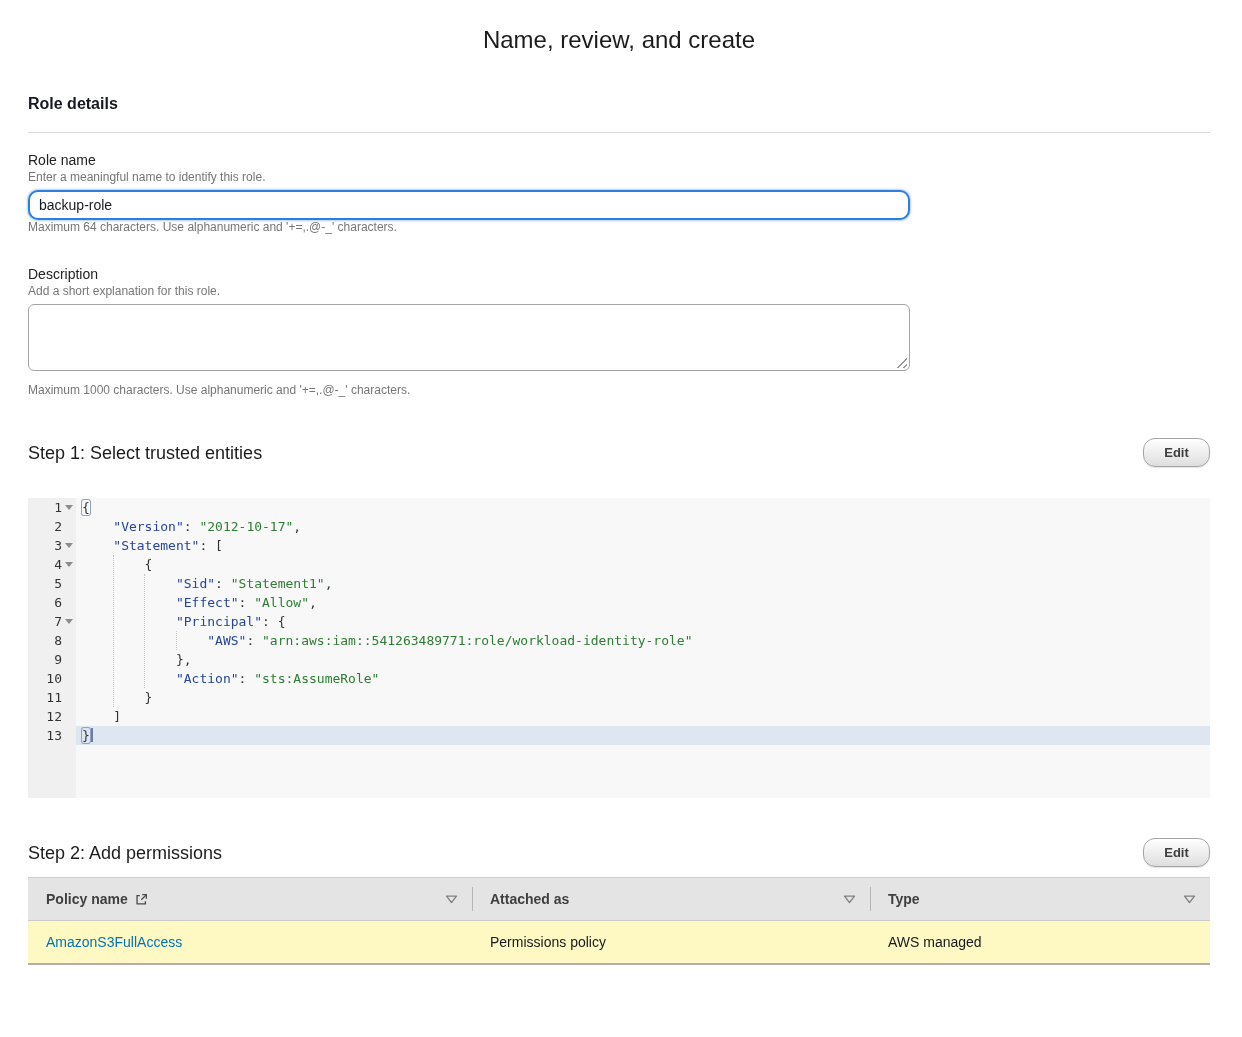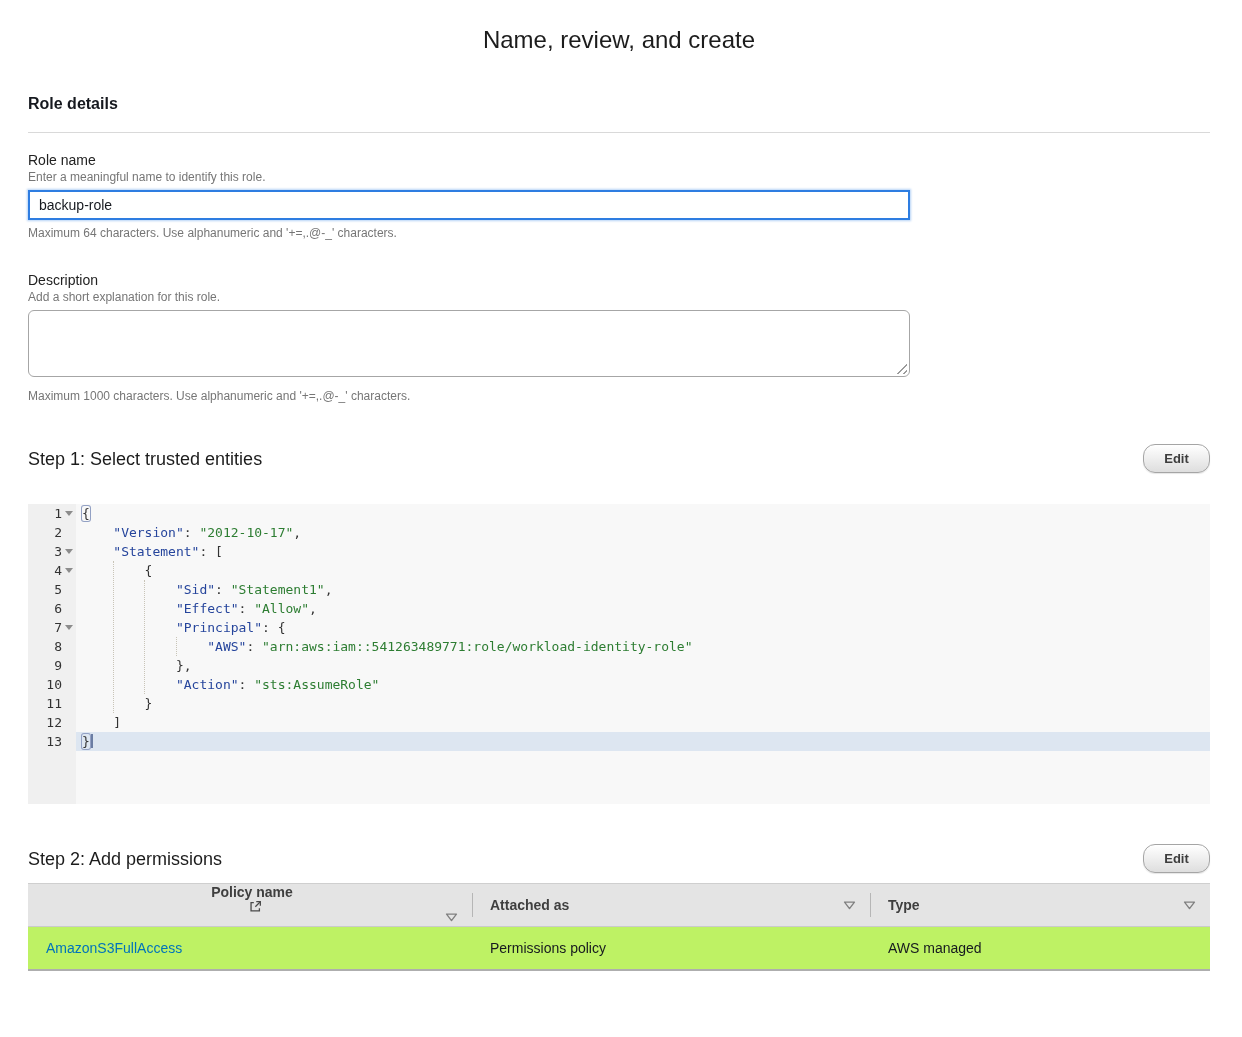--- a/index.html
+++ b/index.html
@@ -10,26 +10,26 @@
   }
   .content { padding:10px 32px 0 28px; width:1242px; }
 
   .page-title { font-size:24px; font-weight:400; line-height:28px; margin:16px; color:#1c1c1c;text-align:center; }
   .section-heading { font-size:16px; font-weight:700; line-height:20px; margin:40px 0 0; }
   .divider { border:0; border-top:1px solid #d9d9d9; margin:18px 0 0; }
 
   .field-label { font-size:14px; line-height:18px; margin-top:18px; color:#222; }
   .field-label.desc { margin-top:31px; }
   .field-hint { font-size:12px; line-height:15px; margin-top:1px; color:#767676; }
-  .constraint { font-size:12px; line-height:14px; margin-top:6px; color:#767676; }
+  .constraint { font-size:12px; line-height:14px; color:#767676; }
   .constraint.desc { margin-top:12px; }
 
   .input-wrap { margin-top:5px; width:882px; position:relative; }
   .text-input {
-    width:882px; height:30px; border:2px solid #2e7de1; border-radius:0;
+    width:882px; height:30px; border:2px solid #2e7de1; border-radius:10px;
     padding:0 9px; font-size:14px; font-family:"Liberation Sans", sans-serif;
     color:#16191f; outline:none; box-shadow:0 0 2px 1px rgba(46,125,225,.35);
   }
   .textarea-wrap { margin-top:5px; width:882px; position:relative; }
   .desc-textarea {
     display:block; width:882px; height:67px; border:1px solid #a6a6a6; border-radius:6px;
     resize:none; padding:6px 9px; font-size:14px; font-family:"Liberation Sans", sans-serif;
     outline:none; background:#fff;
   }
   .resize-grip {
@@ -77,22 +77,22 @@
   .panel { margin-top:10px; border-top:1px solid #cfcfcf; }
   .panel-header {
     height:58px; display:flex; align-items:center; padding-left:18px;
     background:linear-gradient(180deg,#fdfdfd 0%,#eaeaea 100%);
     font-size:14px; color:#333;
   }
   .thead { display:flex; height:43px; background:#e4e4e4; border-bottom:1px solid #cacaca; }
   .th { display:flex; align-items:center; padding:0 14px 0 18px; font-size:14px; font-weight:700; color:#3f3f3f; position:relative; }
   .th + .th::before { content:""; position:absolute; left:0; top:9px; bottom:9px; width:1px; background:#b6b6b6; }
   .th .filter-icon { margin-left:auto; cursor:pointer; display:flex; align-items:center; }
-  .col1 { width:444px;flex-direction:column; } .col2 { width:340px; } .col3 { width:398px; }
-  .trow { display:flex; height:44px; align-items:center; background:#bef264; border-bottom:2px solid #aeaeae; }
+  .col1 { width:444px; } .col2 { width:340px; } .col3 { width:398px; }
+  .trow { display:flex; height:44px; align-items:center; background:#fef9c3; border-bottom:2px solid #aeaeae; }
   .td { padding-left:18px; font-size:14px; color:#16191f; }
   .link { color:#0073bb; text-decoration:none; cursor:pointer; }
   .ext-icon { margin-left:7px; display:inline-flex; vertical-align:-1px; }
 </style>
 </head>
 <body>
 
 <div class="content">
 
   <h1 class="page-title">Name, review, and create</h1>

